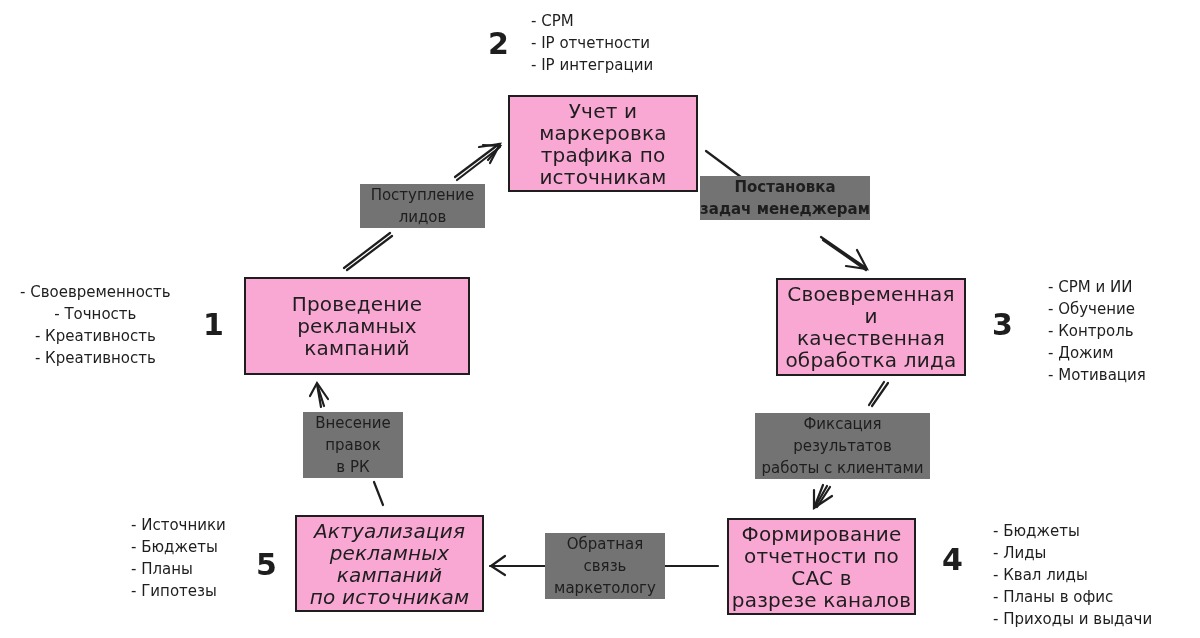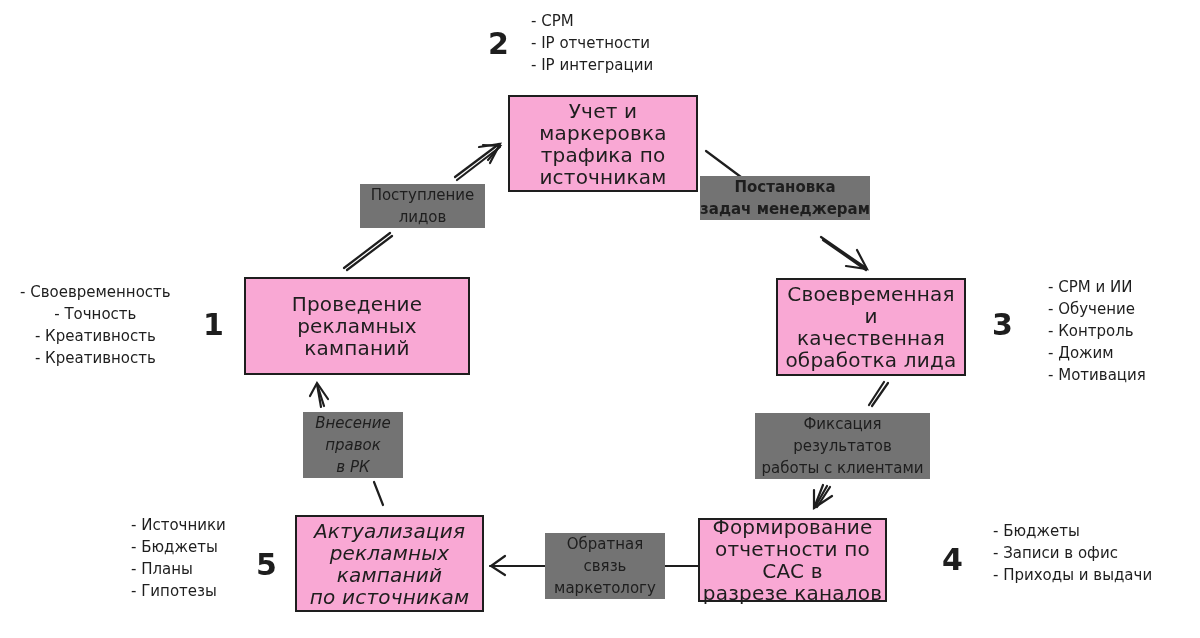--- a/index.html
+++ b/index.html
@@ -93,29 +93,31 @@
 </div>
 <div class="num" style="left:992px;top:310px;">3</div>
 <ul class="list" style="left:1048px;top:276px;">
   <li>CPM и ИИ</li>
   <li>Обучение</li>
   <li>Контроль</li>
   <li>Дожим</li>
   <li>Мотивация</li>
 </ul>
 
-<div class="box" style="left:698px;top:518px;width:189px;height:84px;">
+<div class="box" style="left:727px;top:518px;width:189px;height:97px;">
   <span class="txt">Формирование
 отчетности по CAC в
 разрезе каналов</span>
 </div>
 <div class="num" style="left:942px;top:545px;">4</div>
 <ul class="list" style="left:993px;top:520px;">
   <li>Бюджеты</li>
-  <li>Записи в офис</li>
+  <li>Лиды</li>
+  <li>Квал лиды</li>
+  <li>Планы в офис</li>
   <li>Приходы и выдачи</li>
 </ul>
 
 <div class="box" style="left:295px;top:515px;width:189px;height:97px;font-style:italic;">
   <span class="txt">Актуализация
 рекламных кампаний
 по источникам</span>
 </div>
 <div class="num" style="left:256px;top:550px;">5</div>
 <ul class="list" style="left:131px;top:514px;">
@@ -128,15 +130,15 @@
 <div class="lbl" style="left:360px;top:184px;width:125px;">Поступление
 лидов</div>
 <div class="lbl" style="left:700px;top:176px;width:170px;font-weight:bold;">Постановка
 задач менеджерам</div>
 <div class="lbl" style="left:755px;top:413px;width:175px;">Фиксация
 результатов
 работы с клиентами</div>
 <div class="lbl" style="left:545px;top:533px;width:120px;">Обратная
 связь
 маркетологу</div>
-<div class="lbl" style="left:303px;top:412px;width:100px;font-style:italic;">Внесение
+<div class="lbl" style="left:303px;top:412px;width:100px;">Внесение
 правок
 в РК</div>
 
 </body></html>

